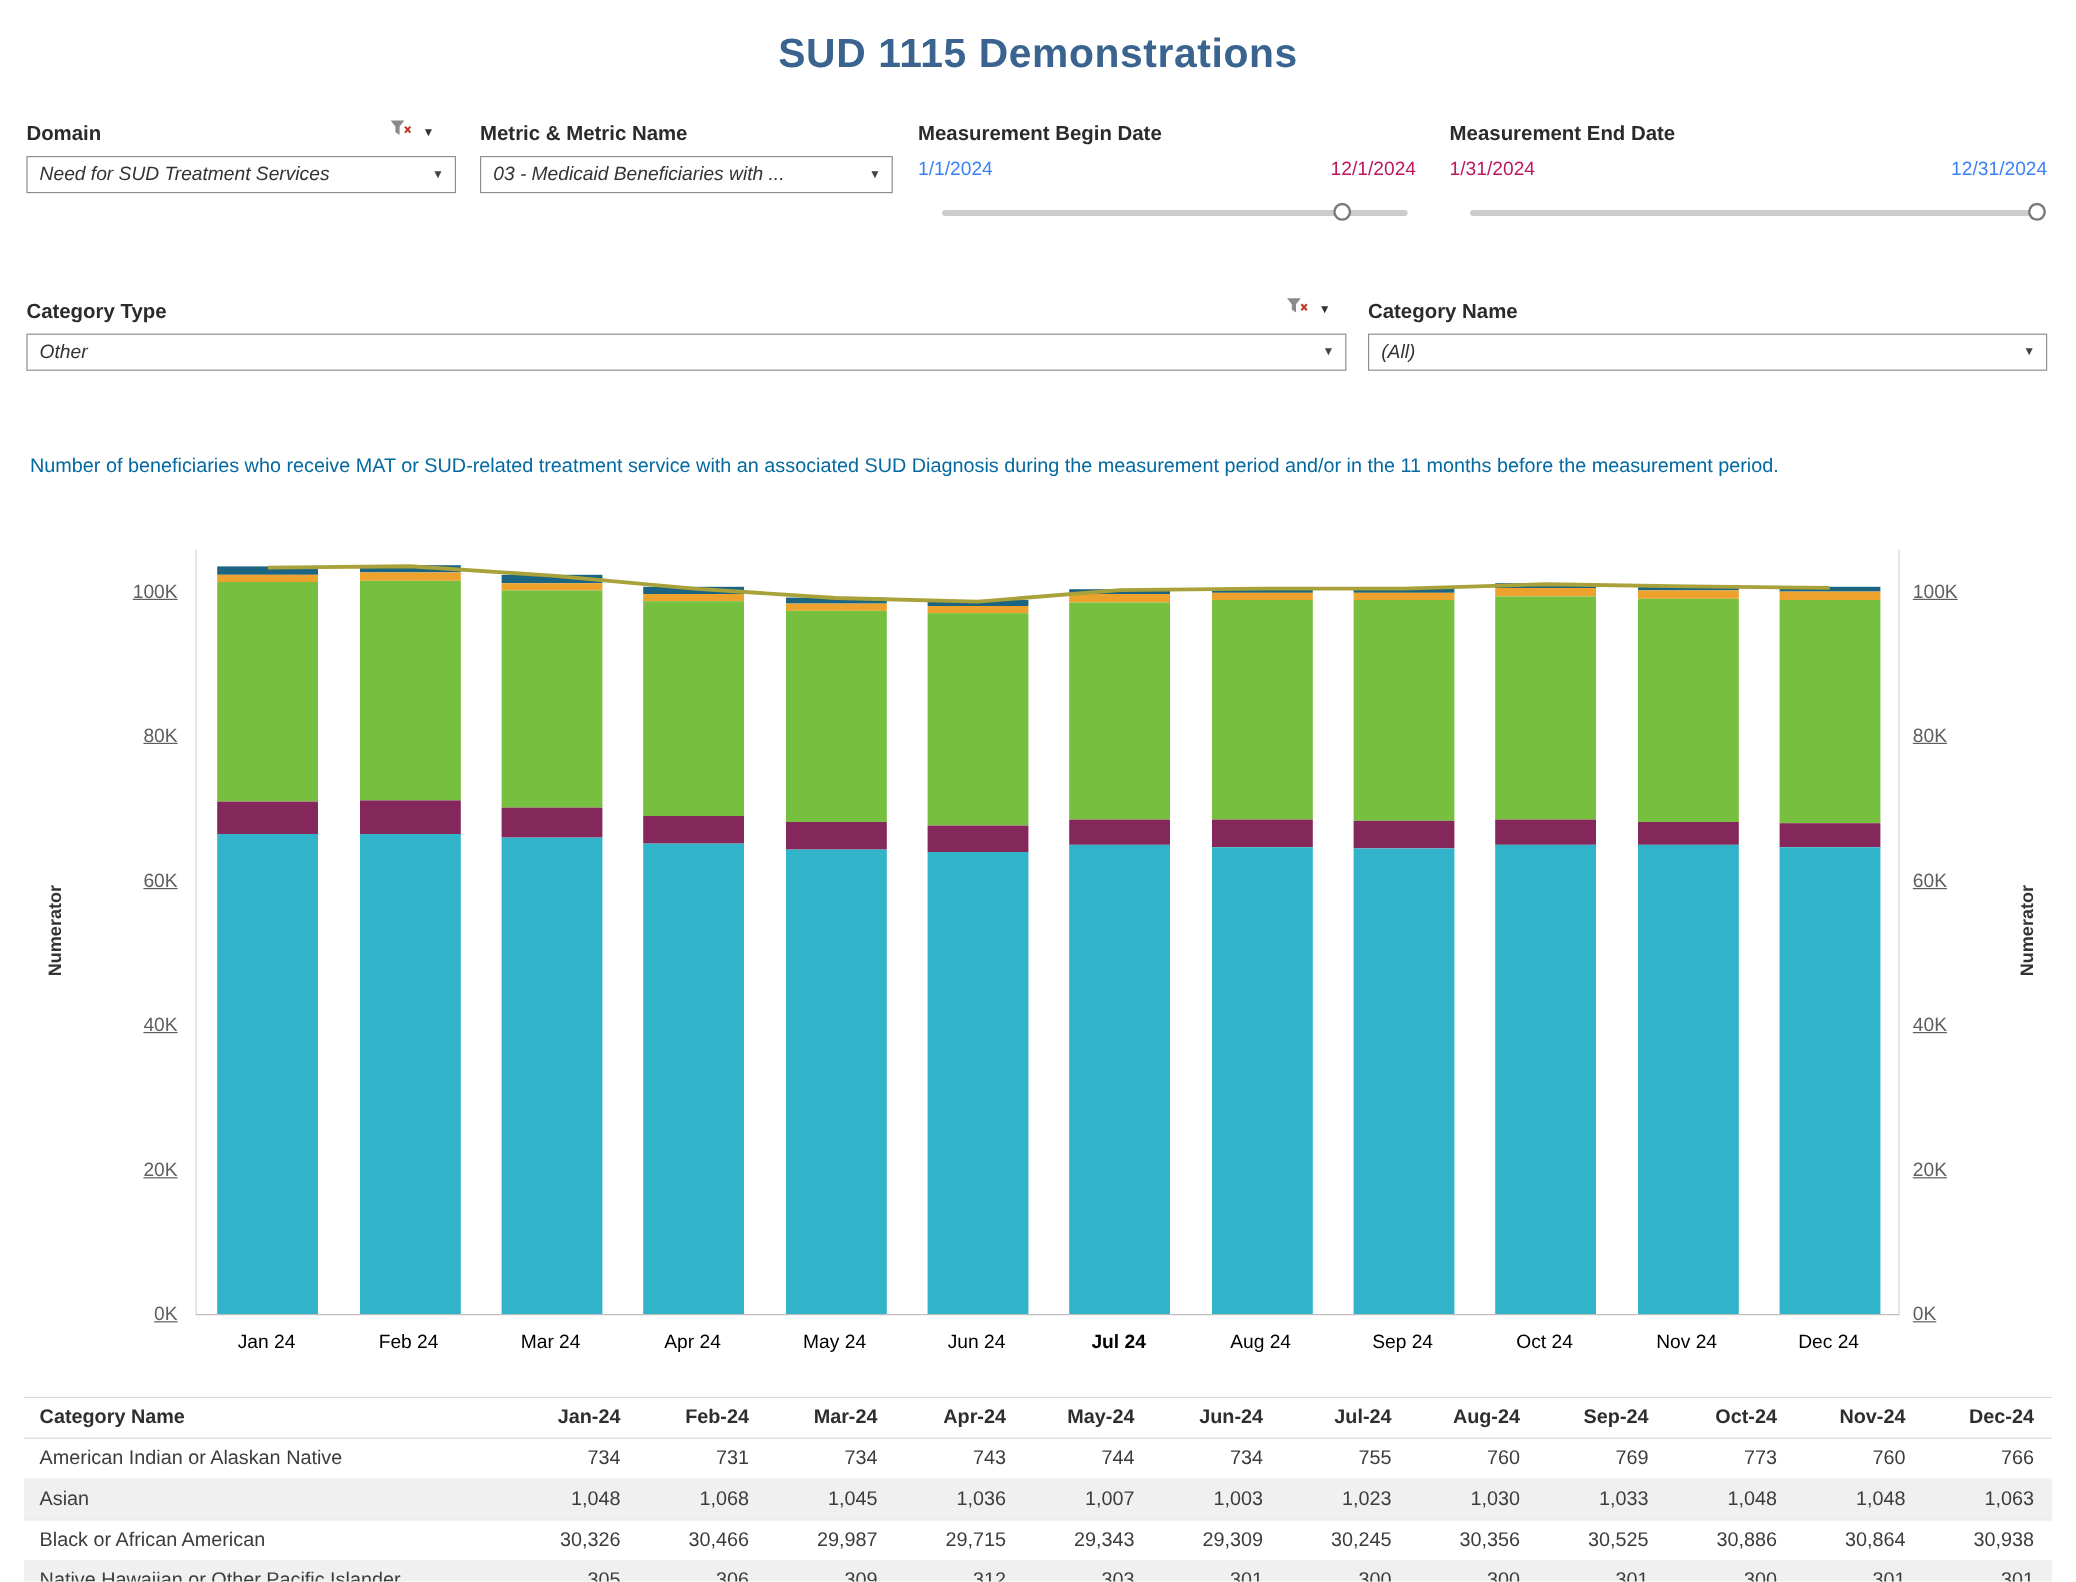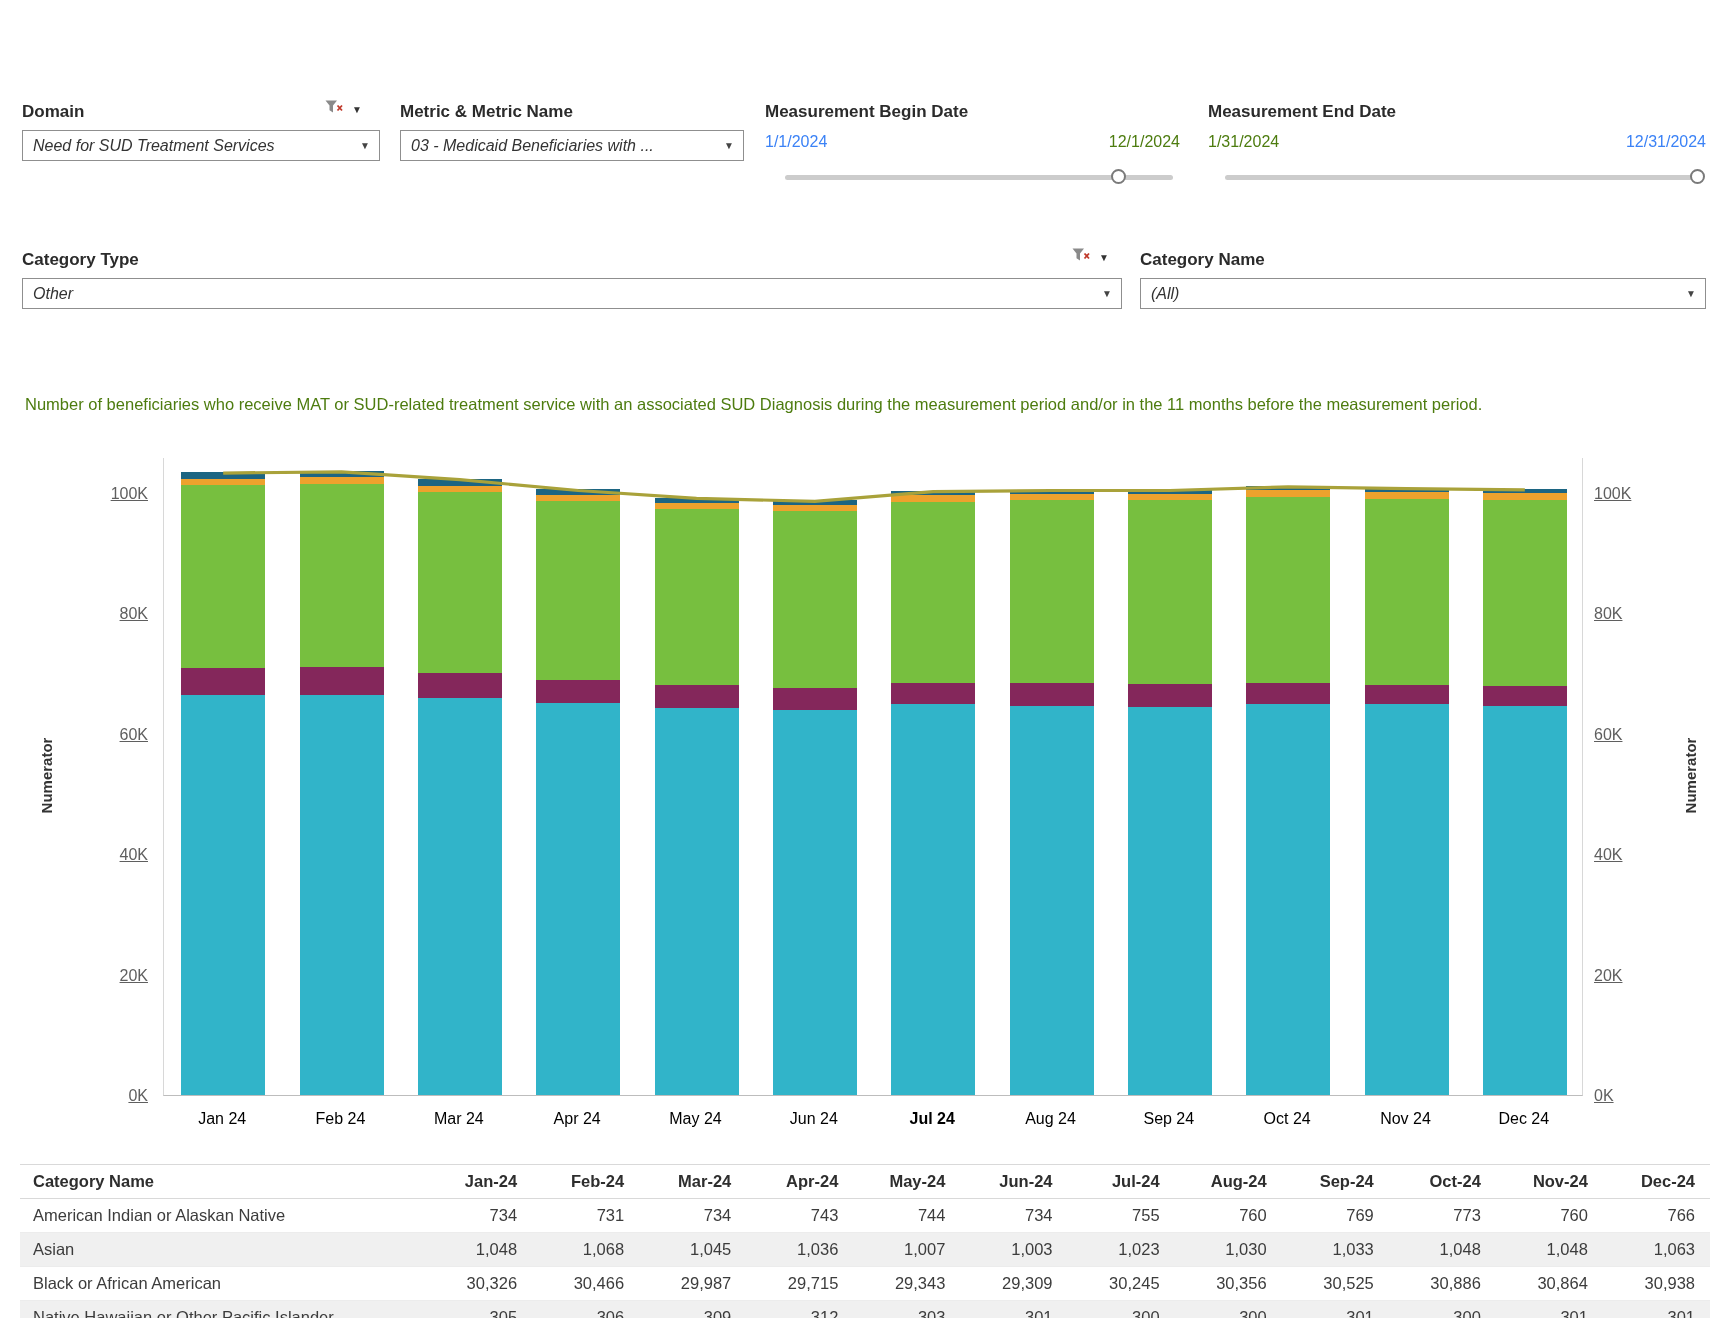--- a/index.html
+++ b/index.html
@@ -13,28 +13,28 @@
   .flabel { position:absolute; font-size:17px; font-weight:bold; color:#2b2b2b; }
   .dropdown { position:absolute; height:31px; border:1px solid #8f8f8f; background:#fff;
     display:flex; align-items:center; padding:0 28px 0 10px; font-size:16px; color:#333;
     white-space:nowrap; overflow:hidden;font-style:italic; }
   .dd-caret { position:absolute; right:9px; top:10px; font-size:10px; color:#444; line-height:1; }
   .funnel-group { position:absolute; display:flex; align-items:center; gap:9px; }
   .funnel-group .caret { font-size:10px; color:#333; }
 
   .date-vals { position:absolute; display:flex; justify-content:space-between; font-size:16px; }
   .date-active { color:#3b82f6; }
-  .date-inactive { color:#4d7c0f; }
+  .date-inactive { color:#be185d; }
   .slider { position:absolute; height:18px; }
   .slider .track { position:absolute; top:7px; left:0; right:0; height:5px; background:#ccc; border-radius:3px; }
   .slider .handle { position:absolute; top:1px; width:15px; height:15px; background:#fff;
     border:2px solid #7a7a7a; border-radius:50%; }
 
-  .description { position:absolute; left:25px; top:392px; width:1650px;
-    font-size:16.5px; line-height:1.55; color:#4d7c0f; }
+  .description { position:absolute; left:25px; top:376px; width:1650px;
+    font-size:16.5px; line-height:1.55; color:#0369a1; }
 
   
   .plot { position:absolute; left:163px; top:458px; width:1420px; height:638px;
     border-left:1px solid #d8d8d8; border-right:1px solid #d8d8d8; border-bottom:1px solid #bdbdbd; }
   .bars { position:absolute; left:0; top:0; width:100%; height:100%; }
   .bar { position:absolute; bottom:0; display:flex; flex-direction:column-reverse; }
   .seg { width:100%; }
   .line-svg { position:absolute; left:0; top:0; overflow:visible; pointer-events:none; }
   .yticks { position:absolute; top:458px; height:638px; font-size:16px; color:#5f5f5f; }
   .yticks .ytick { position:absolute; transform:translateY(-50%); width:100%;text-decoration:underline; }
@@ -54,20 +54,21 @@
   .thead { font-weight:bold; color:#2e2e2e; border-bottom:1px solid #d9d9d9; }
   .trow .c0 { padding-left:13px; text-align:left; }
   .trow .cn { text-align:right; padding-right:15px; }
   .band { background:#f0f0f0; }
 </style>
 </head>
 <body>
 
 <div class="page">
 
+  <div class="page-title">SUD 1115 Demonstrations</div>
 
   <div class="flabel" style="left:22px; top:102px;">Domain</div>
   <div class="funnel-group" style="left:325px; top:100px;">
     <span>
       <svg width="18" height="15" viewBox="0 0 18 15">
         <path d="M0.5 0.5 H12 L8 5.5 V12.5 L4.5 10.2 V5.5 Z" fill="#8a8a8a"></path>
         <path d="M12.5 5.5 L17 10.5 M17 5.5 L12.5 10.5" stroke="#c0392b" stroke-width="1.8"></path>
       </svg>
     </span>
     <span class="caret">▼</span>

